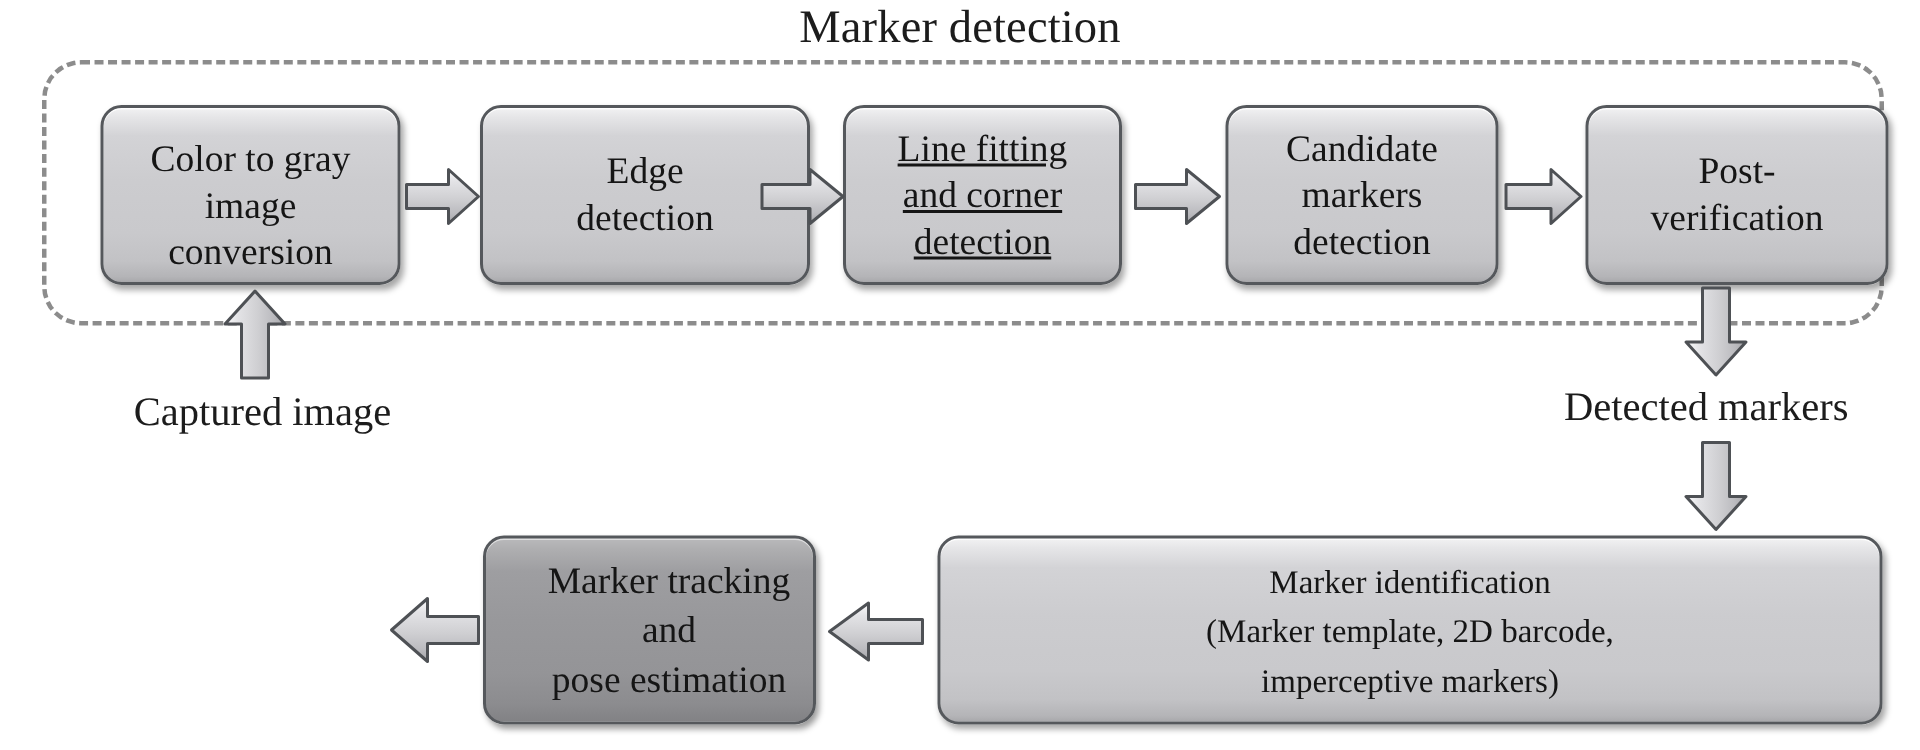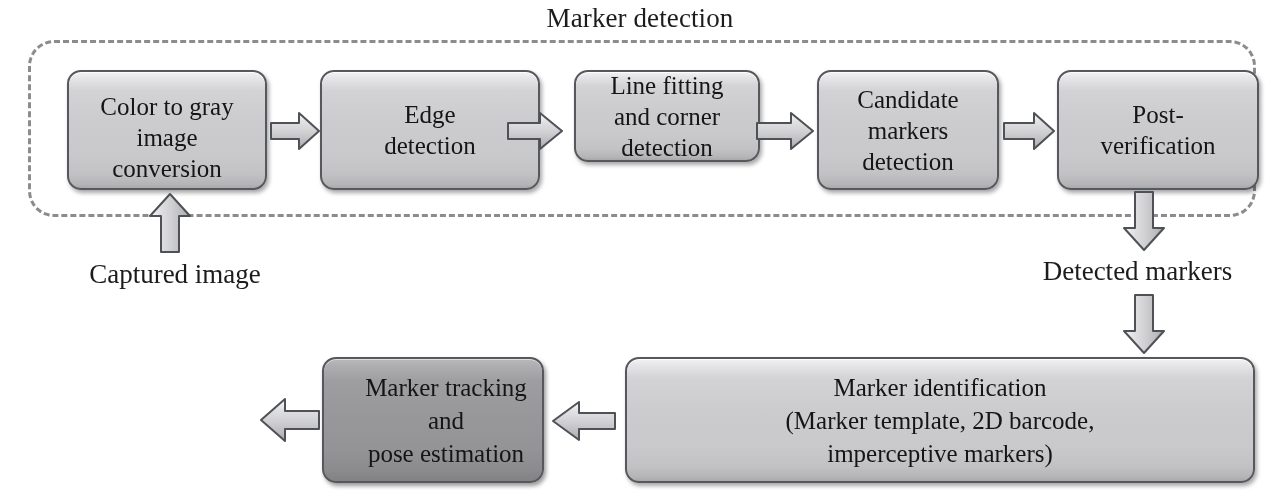--- a/index.html
+++ b/index.html
@@ -34,21 +34,21 @@
     border-radius: 26px;
     box-sizing: border-box;
     background: transparent;
   }
   .group-title {
     position: absolute;
     left: 0;
     top: 2px;
     width: 1280px;
     text-align: center;
-    font-size: 27px;
+    font-size: 31px;
     line-height: 32px;
     letter-spacing: .1px;
     color: #1c1c1c;
   }
 
   
   .node {
     position: absolute;
     box-sizing: border-box;
     border: 2px solid #55585c;
@@ -124,21 +124,21 @@
     <span class="node-label" style="white-space: pre-line;">Color to gray
 image
 conversion</span>
   </div>
 
   <div class="node" id="n1" style="left:320px; top:70px; width:220px; height:120px;">
     <span class="node-label" style="white-space: pre-line;">Edge
 detection</span>
   </div>
 
-  <div class="node" id="n2" style="left:574px; top:70px; width:186px; height:92px;">
+  <div class="node" id="n2" style="left:562px; top:70px; width:186px; height:120px;text-decoration:underline;">
     <span class="node-label" style="white-space: pre-line;">Line fitting
 and corner
 detection</span>
   </div>
 
   <div class="node" id="n3" style="left:817px; top:70px; width:182px; height:120px;">
     <span class="node-label" style="white-space: pre-line;">Candidate
 markers
 detection</span>
   </div>
@@ -147,21 +147,21 @@
     <span class="node-label" style="white-space: pre-line;">Post-
 verification</span>
   </div>
 
   <div class="node dark" id="n5" style="left:322px; top:357px; width:222px; height:126px; font-size:25px; line-height:33px;padding-left:32px;">
     <span class="node-label" style="white-space: pre-line;">Marker tracking
 and
 pose estimation</span>
   </div>
 
-  <div class="node" id="n6" style="left:625px; top:357px; width:630px; height:126px; font-size:25px; line-height:33px;">
+  <div class="node" id="n6" style="left:625px; top:357px; width:630px; height:126px; font-size:22px; line-height:33px;">
     <span class="node-label" style="white-space: pre-line;">Marker identification
 (Marker template, 2D barcode,
 imperceptive markers)</span>
   </div>
 
   <div class="caption" style="left: 40px; top: 258px; width: 270px; white-space: pre-line;">Captured image</div>
 
   <div class="caption" style="left: 1000px; top: 255px; width: 275px; white-space: pre-line;">Detected markers</div>
 
 

